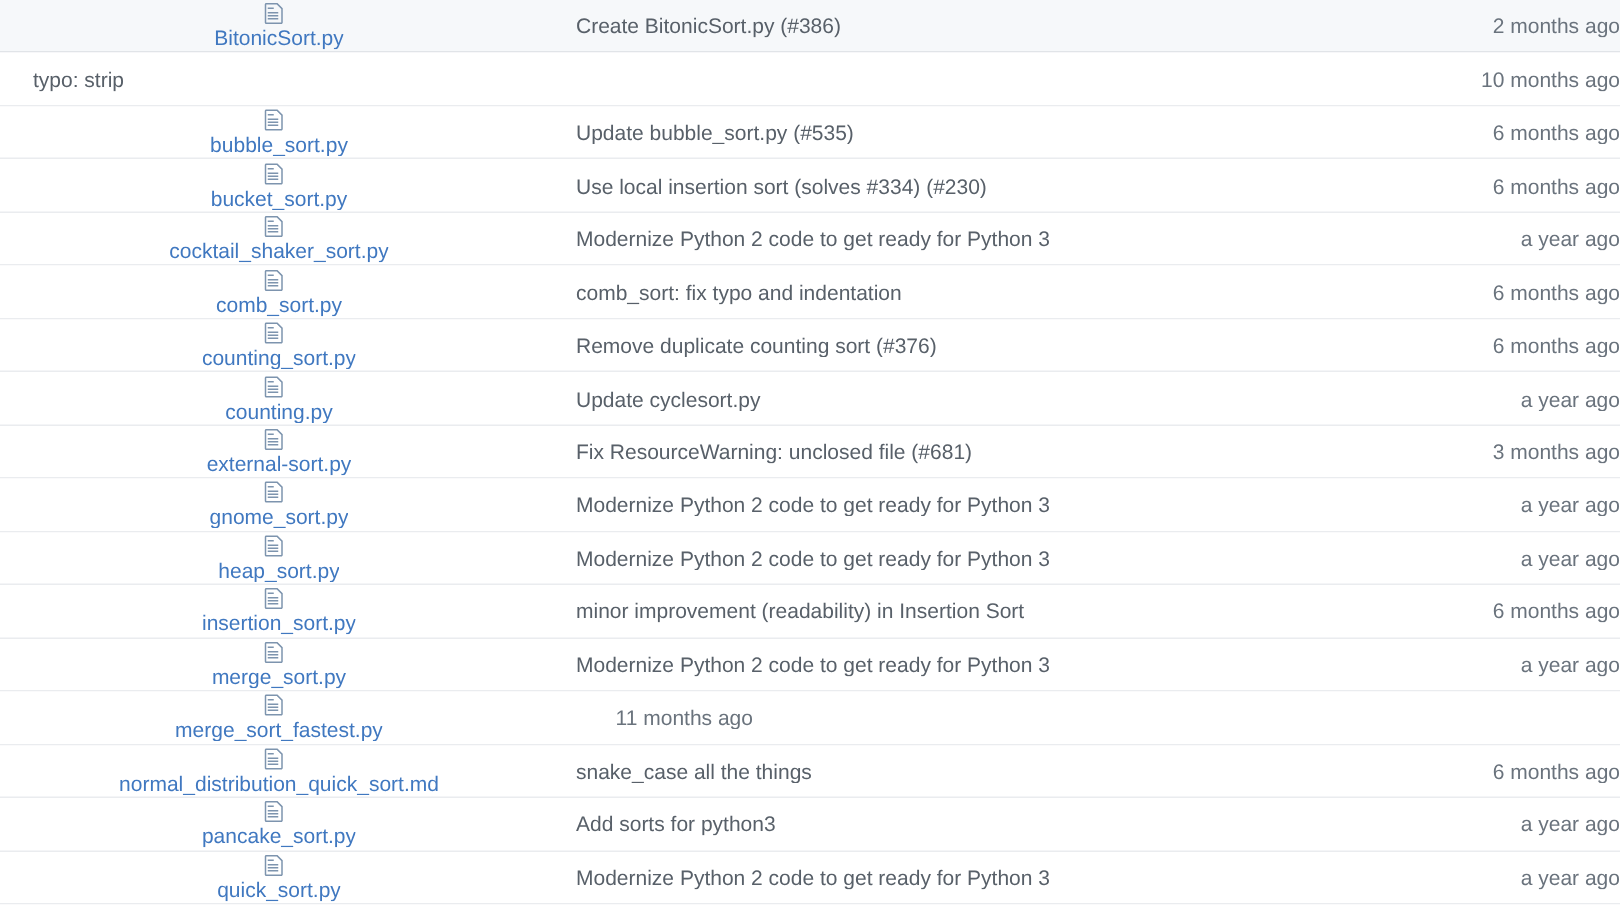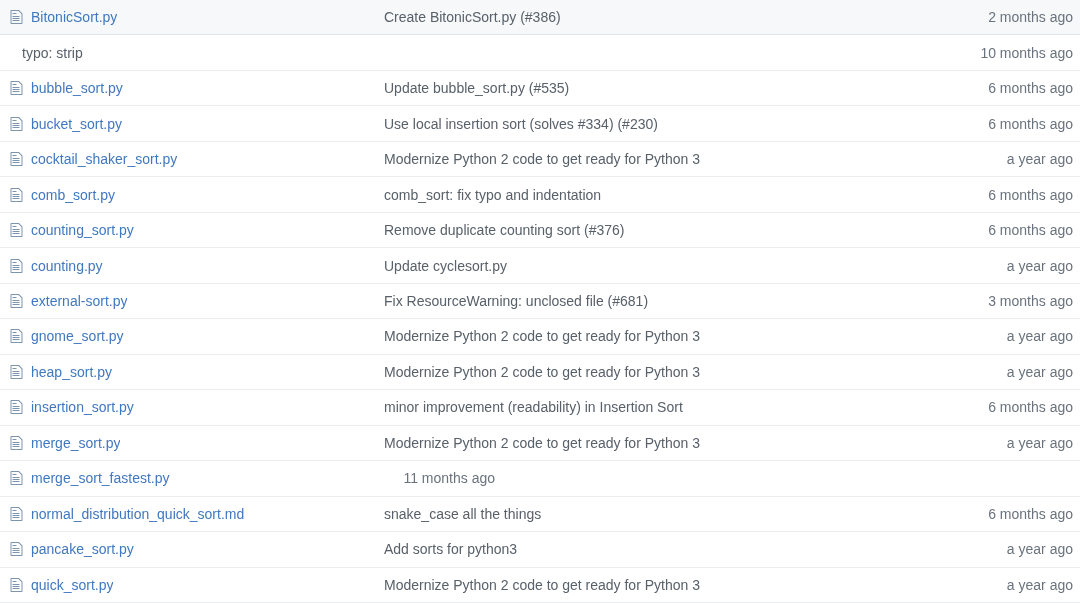--- a/index.html
+++ b/index.html
@@ -18,21 +18,21 @@
   .row {
     flex: 1 1 0;
     display: flex;
     align-items: center;
     border-bottom: 1px solid #eaecef;
     background: #ffffff;
     font-size: 14px;
     min-height: 0;
   }
   .row.highlight { background: #f6f8fa; border-bottom-color: #e1e4e8; }
-  .cell { white-space: nowrap; overflow: hidden; }
+  .cell { white-space: nowrap; overflow: hidden; flex-direction: column; }
   .name-cell {
     width: 362px;
     flex: 0 0 362px;
     display: flex;
     align-items: center;
     padding-left: 10px;
   }
   .icon {
     width: 13px;
     height: 16px;
@@ -54,21 +54,21 @@
   }
   .msg-link {
     color: #586069;
     text-decoration: none;
     margin-left: 22px;
   }
   .age-cell {
     flex: 0 0 140px;
     width: 140px;
     text-align: right;
-    padding-right: 7px;
+    padding-right: 0;
     color: #6a737d;
   }
 </style>
 </head>
 <body>
 
 <div class="file-table" id="file-table">
   <div class="row highlight">
     <div class="cell name-cell">
       <span class="icon">

